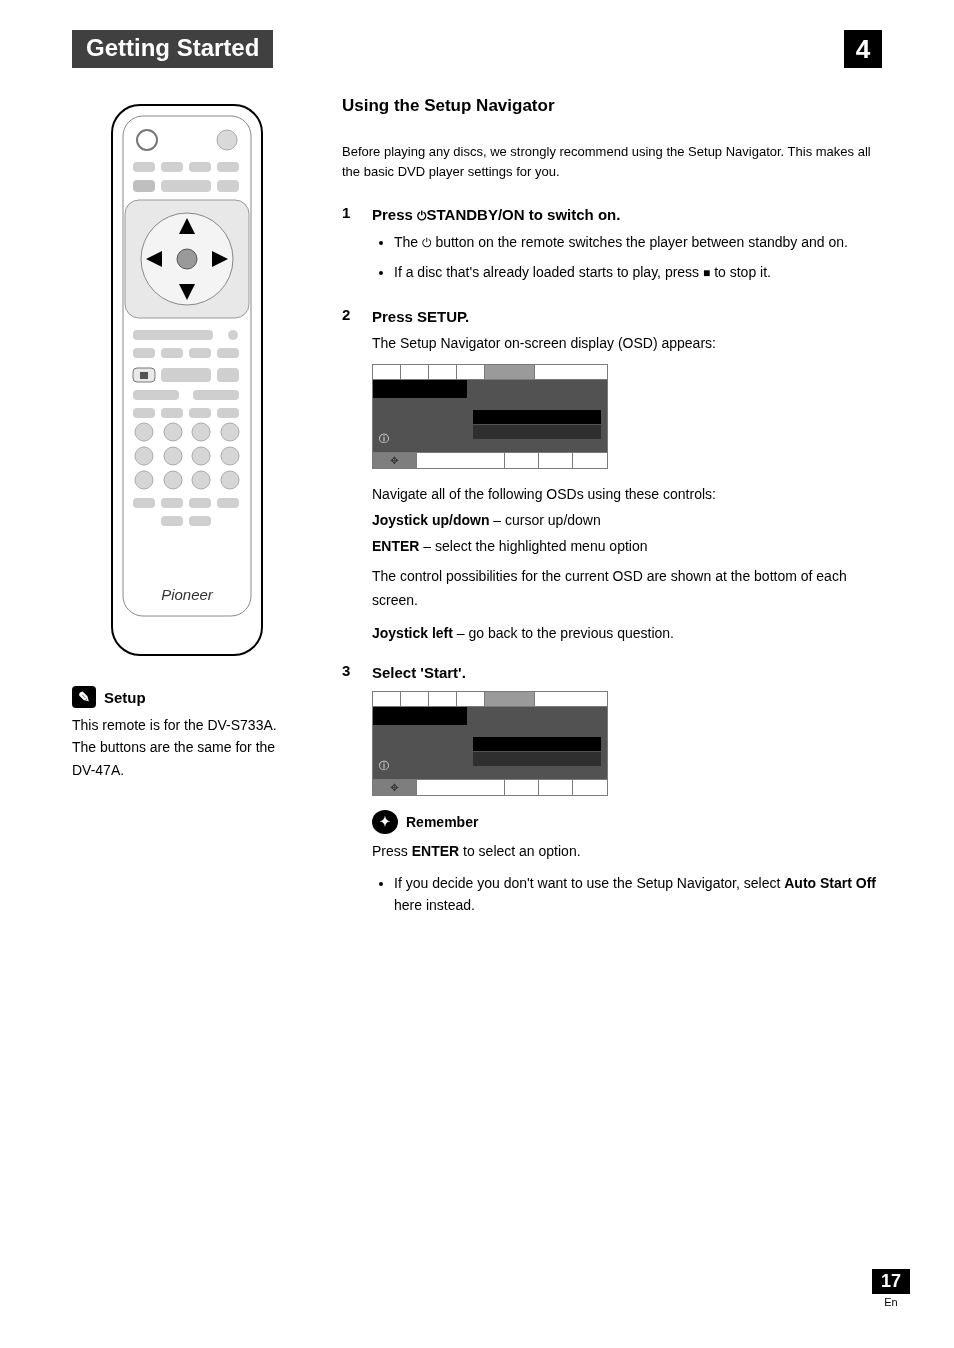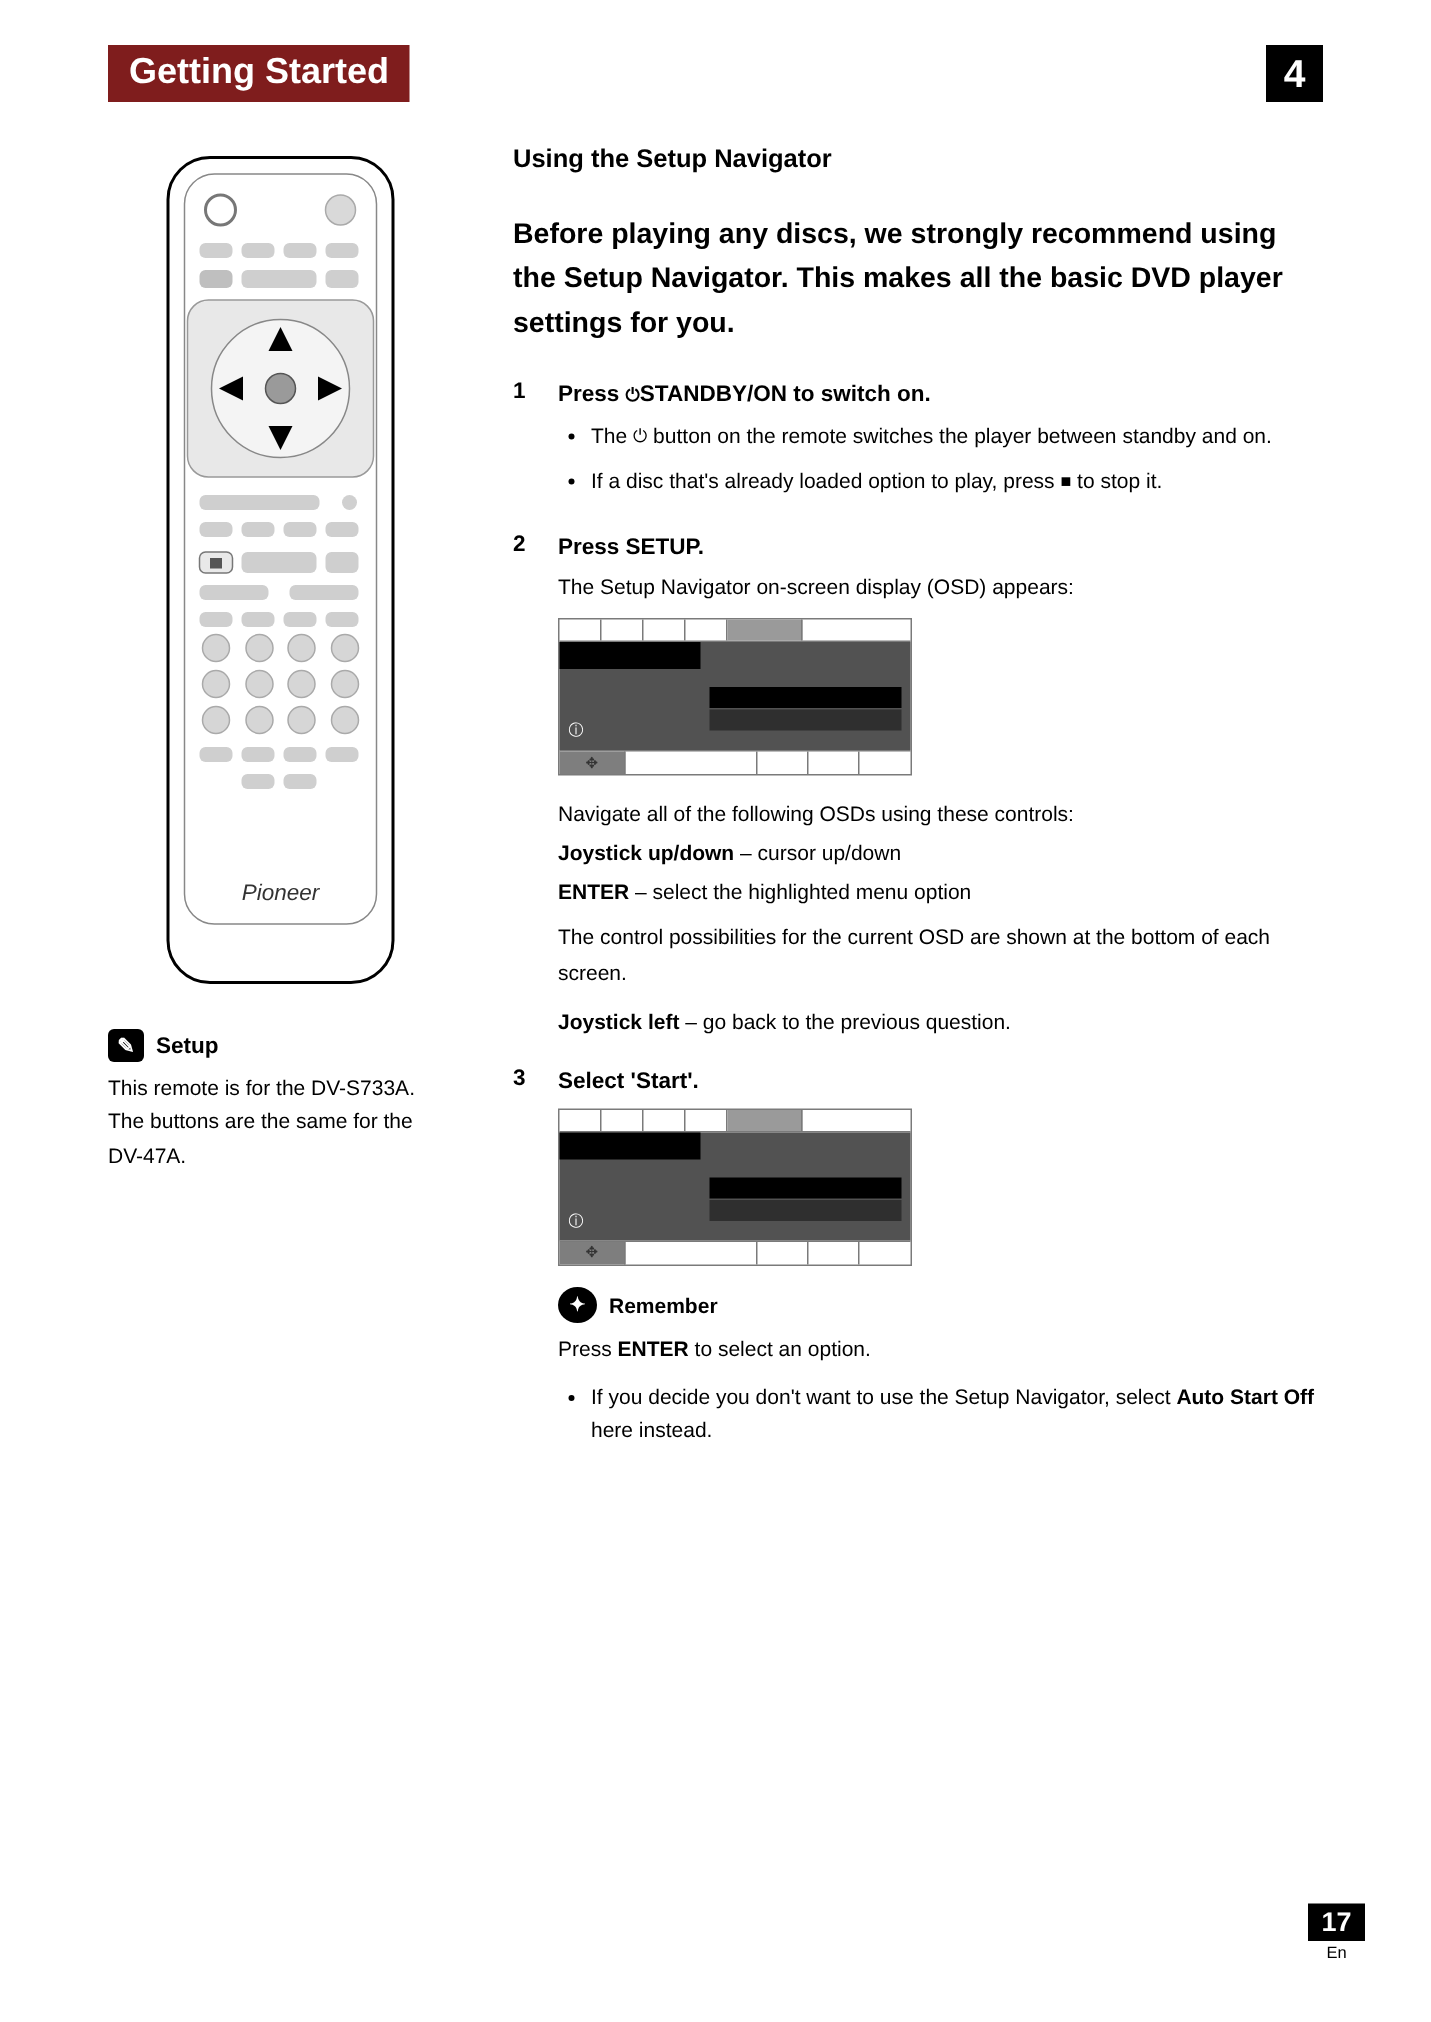--- a/index.html
+++ b/index.html
@@ -7,21 +7,21 @@
     font-family: Georgia, 'Times New Roman', serif;
     width: 954px;
     height: 1348px;
     background: #fff;
     color: #000;
     position: relative;
     padding: 30px 72px 30px 72px;
   }
   .header-row { display: flex; align-items: center; margin-bottom: 28px; }
   .chapter-bar {
-    background: #7f1d1d;
+    background: #404040;
     color: #fff;
     font-weight: bold;
     font-size: 24px;
     padding: 4px 14px 6px 14px;
     font-family: Arial, Helvetica, sans-serif;
     flex: 0 0 auto;
   }
   .header-spacer { flex: 1; }
   .chapter-num {
     background: #000;
@@ -39,22 +39,22 @@
   .left-col { flex: 0 0 230px; display:flex; flex-direction:column; align-items:center; }
   .right-col { flex: 1; }
   h2.section-title {
     font-family: Arial, Helvetica, sans-serif;
     font-weight: bold;
     font-size: 17px;
     margin-bottom: 26px;
   }
   .intro {
     font-family: Arial, Helvetica, sans-serif;
-    font-weight: bold;
-    font-size: 19px;
+    font-weight: normal;
+    font-size: 13px;
     line-height: 1.55;
     margin-bottom: 22px;
   }
   .step { display: flex; gap: 14px; margin-bottom: 14px; }
   .step-num {
     font-family: Arial, Helvetica, sans-serif;
     font-weight: bold;
     font-size: 15px;
     flex: 0 0 16px;
   }
@@ -262,21 +262,21 @@
       <div class="step-num">1</div>
       <div class="step-body">
         <div class="step-head">
           <span>Press </span><span class="inline-icon">⏻</span><span>STANDBY/ON to switch on.</span>
         </div>
         <ul class="bullets">
           <li>
             <span>The </span><span class="inline-icon">⏻</span><span> button on the remote switches the player between standby and on.</span>
           </li>
           <li>
-            <span>If a disc that's already loaded option to play, press </span><span class="inline-icon">■</span><span> to stop it.</span>
+            <span>If a disc that's already loaded starts to play, press </span><span class="inline-icon">■</span><span> to stop it.</span>
           </li>
         </ul>
       </div>
     </div>
 
     <div class="step">
       <div class="step-num">2</div>
       <div class="step-body">
         <div class="step-head">Press SETUP.</div>
         <div class="step-sub">The Setup Navigator on-screen display (OSD) appears:</div>

